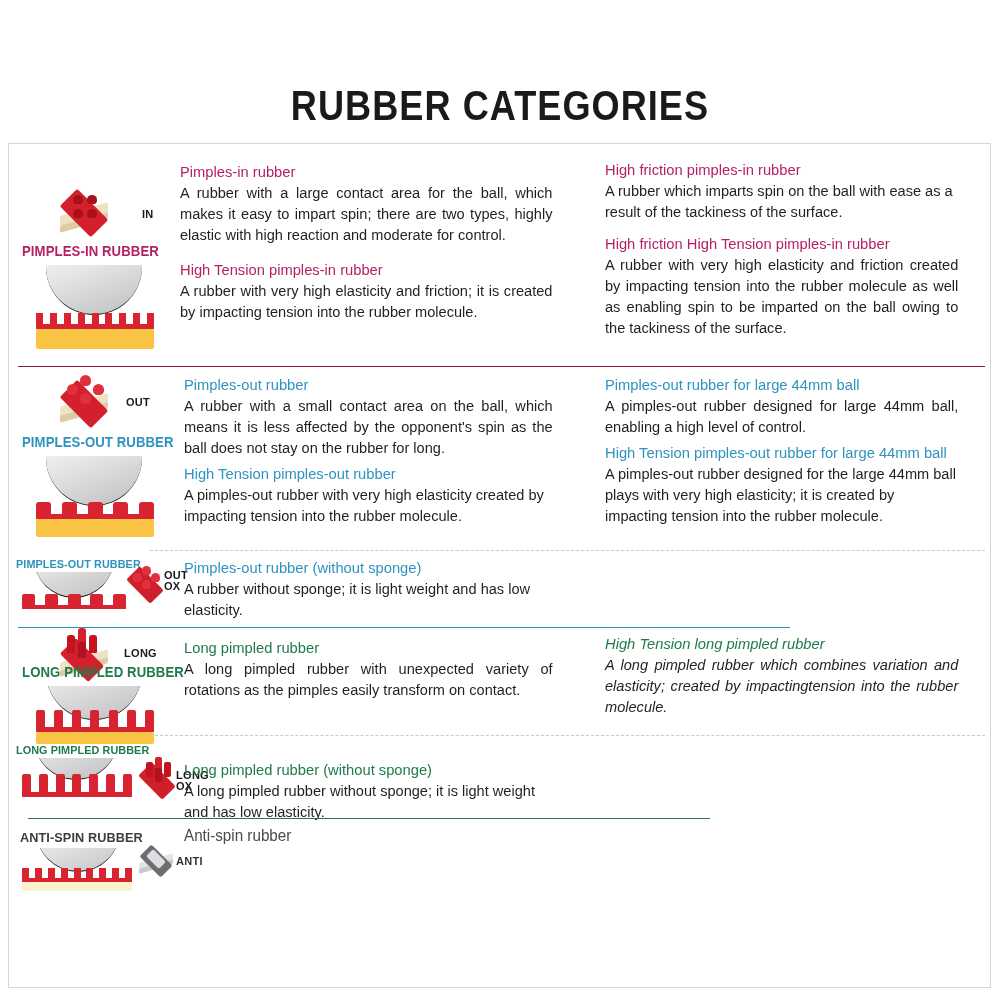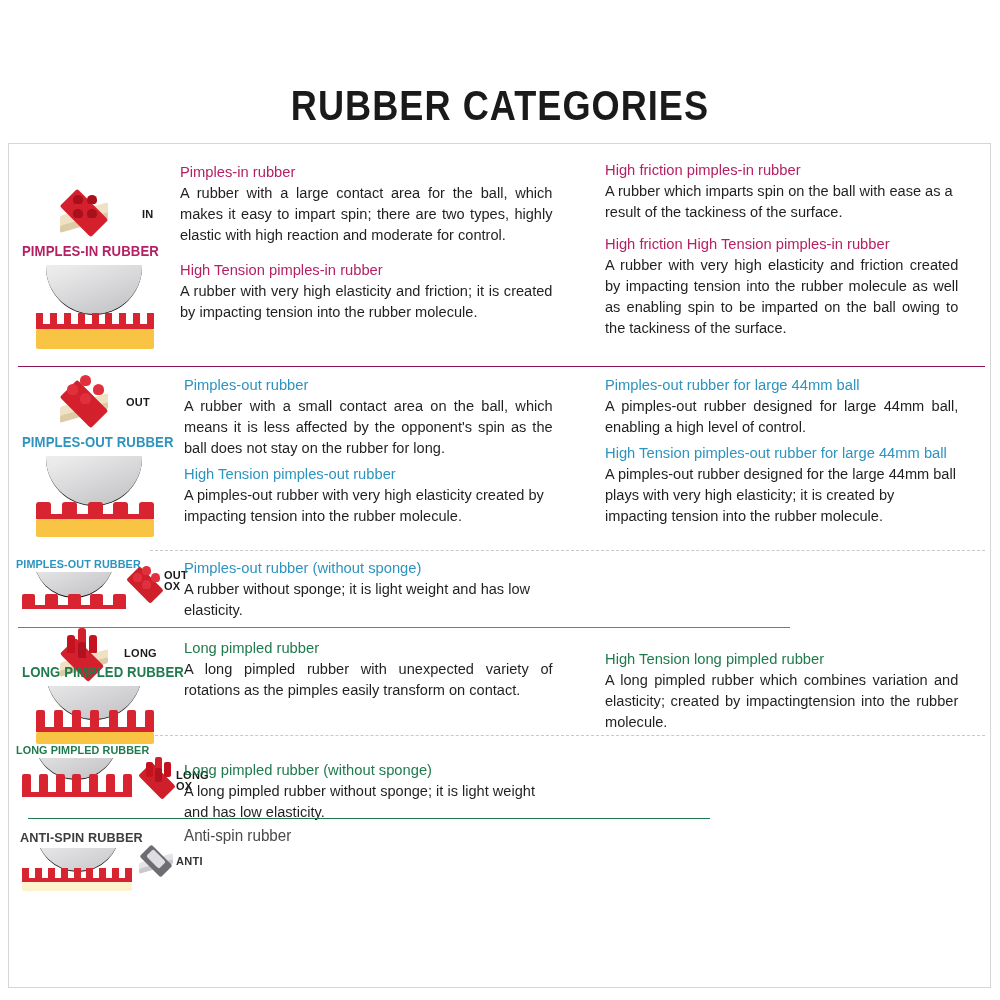--- a/index.html
+++ b/index.html
@@ -357,21 +357,21 @@
         <div class="topsheet" style="left:6px;top:41px;width:118px;height:5px;"></div>
         <div class="sponge" style="left:6px;top:46px;width:118px;height:12px;"></div>
       </div>
     </div>
 
     <div class="col" style="left:184px;top:4px;width:384px;">
       <p class="head c-green">Long pimpled rubber</p>
       <p class="body">A long pimpled rubber with unexpected variety  of rotations as the pimples easily transform on contact.</p>
     </div>
 
-    <div class="col" style="left:605px;top:15px;width:368px;">
+    <div class="col" style="left:605px;top:0;width:368px;font-style:italic;">
       <p class="head c-green">High Tension long pimpled rubber</p>
       <p class="body">A long pimpled rubber which combines variation and elasticity; created by impactingtension into the rubber molecule.</p>
     </div>
   </div>
 
   <div class="divider div-dash" style="left:150px;top:735px;width:835px;"></div>
 
   <div class="row" style="top:744px;height:62px;">
 
     <div class="iconcell" style="left:16px;top:0;width:190px;height:58px;">

